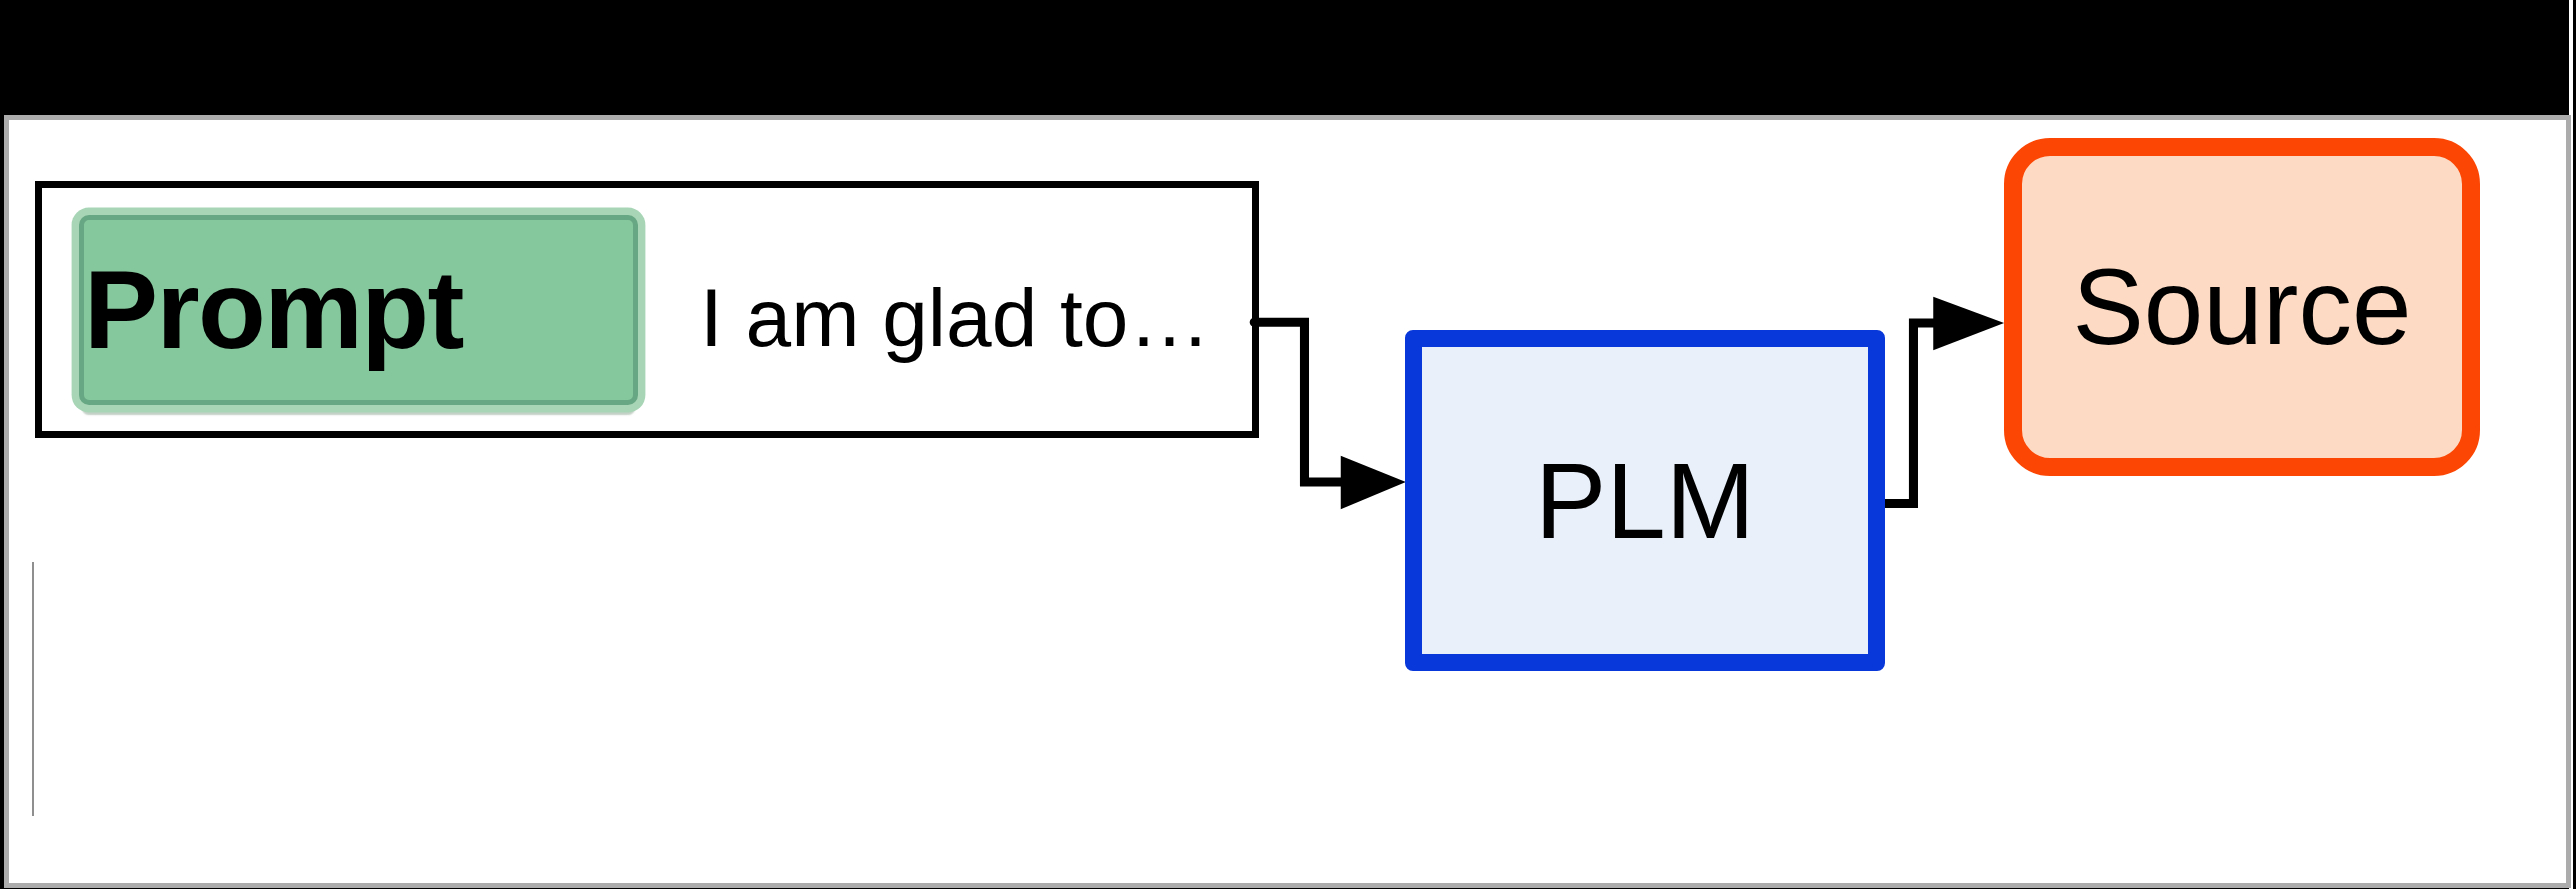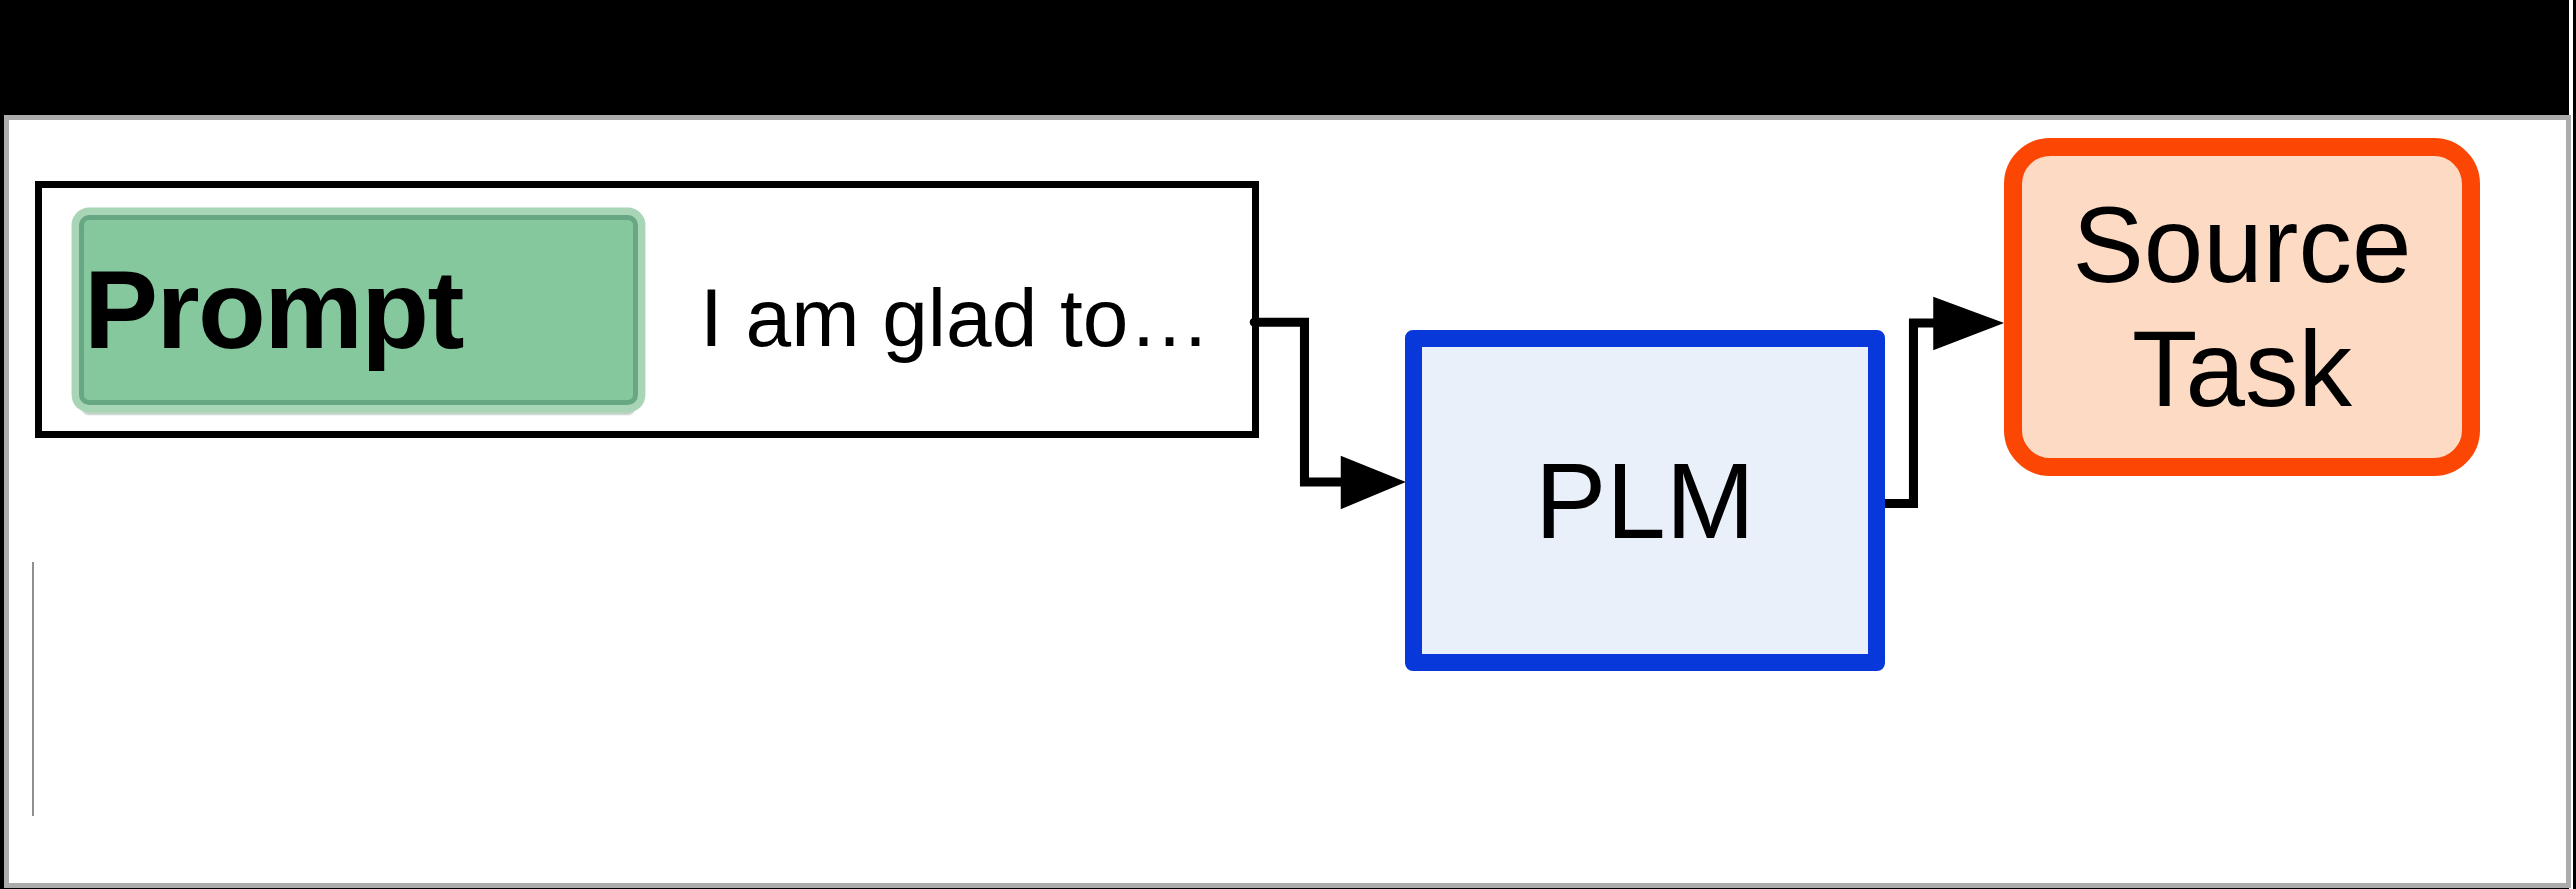--- a/index.html
+++ b/index.html
@@ -111,16 +111,15 @@
   </g>
 </svg>
 
 <div class="plm-box">
   <span class="label">PLM</span>
 </div>
 
 <div class="source-task-box">
   <div class="label">
     <div>Source</div>
-    <div>Task</div>
   </div>
 </div>
 
 
 </body></html>

